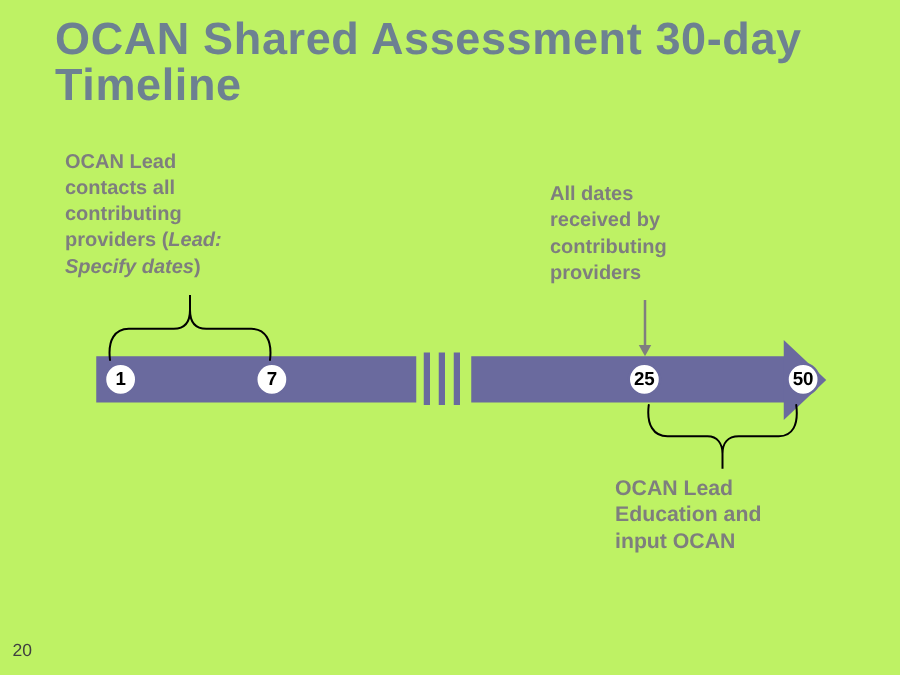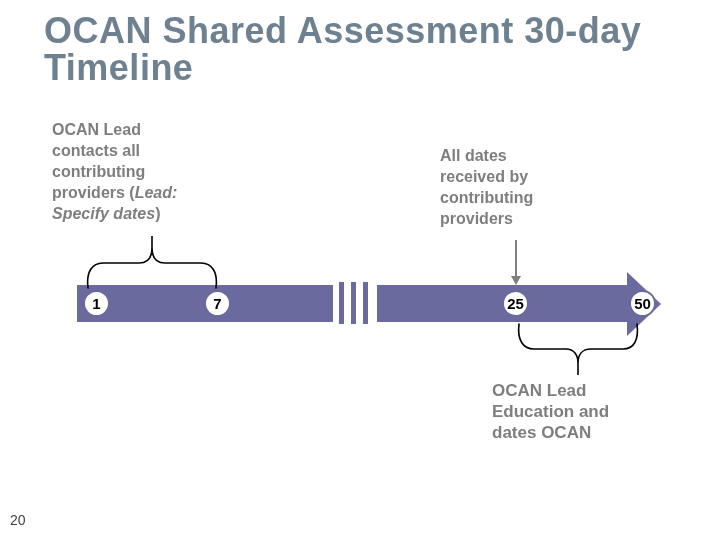--- a/index.html
+++ b/index.html
@@ -3,21 +3,21 @@
 <meta charset="utf-8">
 <style>
   html,body{margin:0;padding:0;}
   body{
     font-family:"Liberation Sans","DejaVu Sans",sans-serif;
     background:#888;
   }
   #slide{
     position:relative;
     width:720px;height:540px;
-    background:#ffffff;
+    background:#bef264;
     overflow:hidden;
     margin:0 auto;
   }
   .abs{position:absolute;}
 
   
   #title{
     left:44px;top:12px;width:645px;
     font-size:36px;font-weight:bold;
     line-height:37px;
@@ -119,21 +119,21 @@
   <div id="note-right" class="abs note">
     <div>All dates</div>
     <div>received by</div>
     <div>contributing</div>
     <div>providers</div>
   </div>
 
   <div id="note-bottom" class="abs note">
     <div>OCAN Lead</div>
     <div>Education and</div>
-    <div>dates OCAN</div>
+    <div>input OCAN</div>
   </div>
 
   <div id="bar-seg-1" class="abs bar-seg"></div>
   <div id="stripe-1" class="abs stripe"></div>
   <div id="stripe-2" class="abs stripe"></div>
   <div id="stripe-3" class="abs stripe"></div>
   <div id="bar-seg-2" class="abs bar-seg"></div>
   <div id="arrowhead" class="abs"></div>
 
   <div id="marker-1" class="abs marker">1</div>

